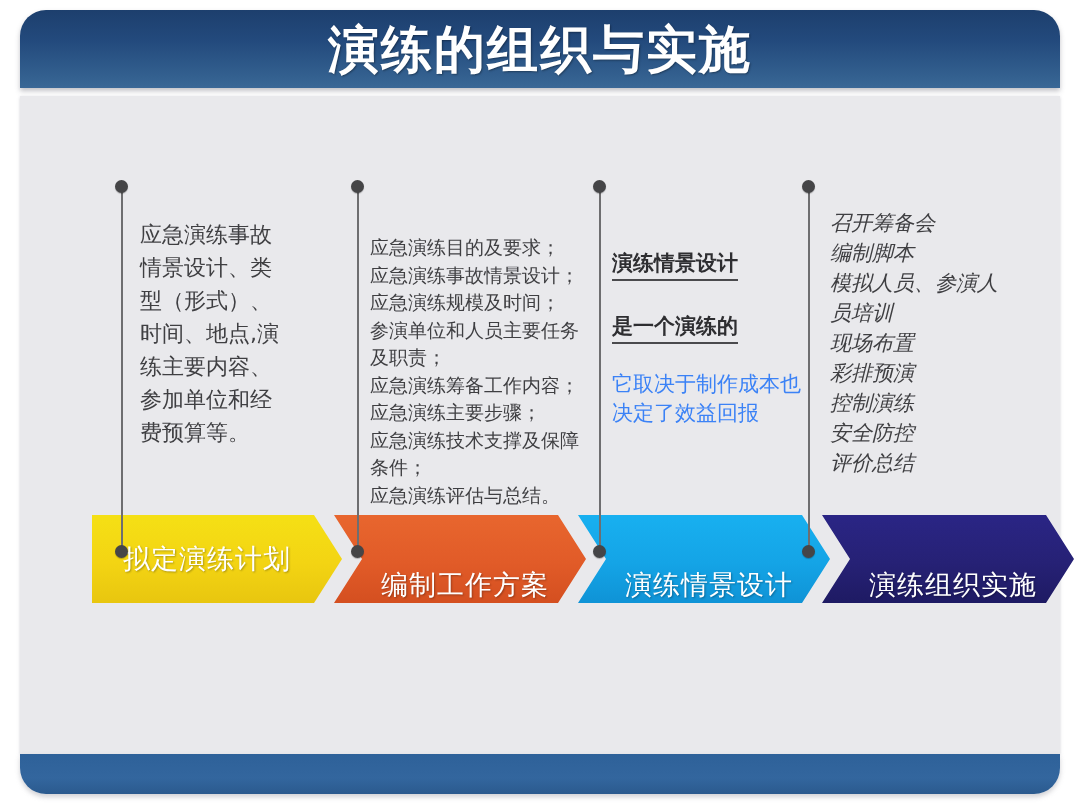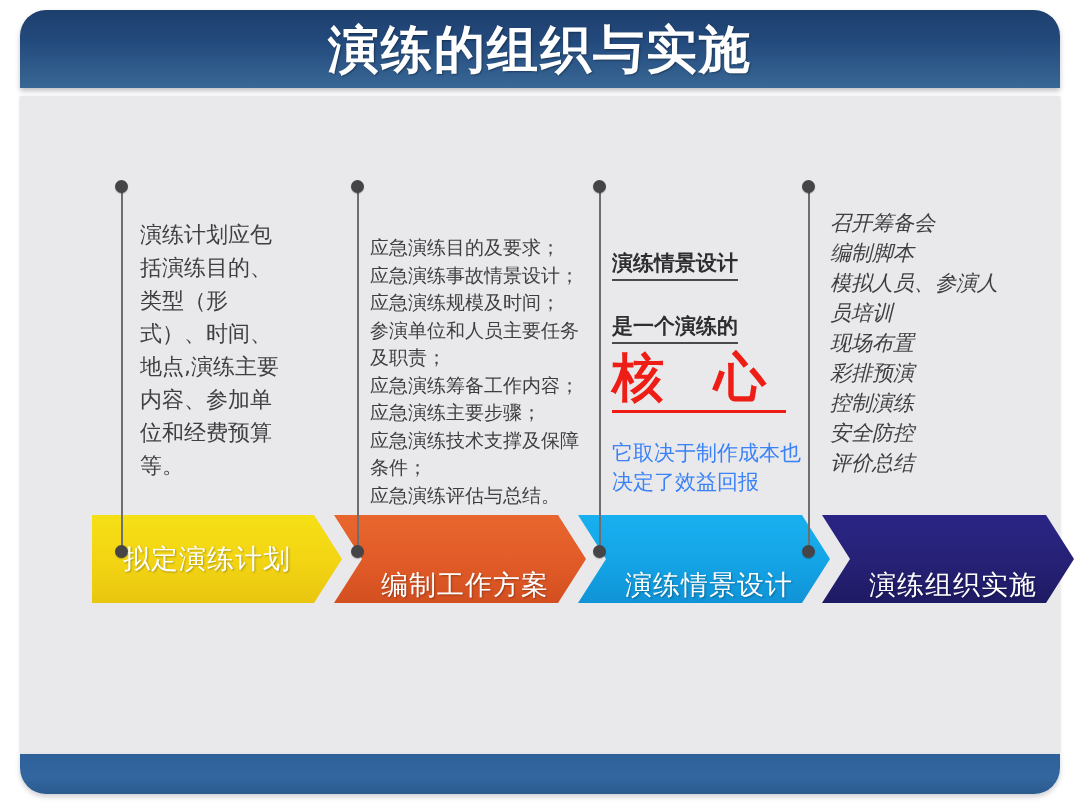--- a/index.html
+++ b/index.html
@@ -191,40 +191,39 @@
 
   <div class="connector" style="left:599px; top:187px; height:365px;"></div>
   <div class="dot" style="left:593px; top:180px;"></div>
   <div class="dot" style="left:593px; top:545px;"></div>
 
   <div class="connector" style="left:808px; top:187px; height:365px;"></div>
   <div class="dot" style="left:802px; top:180px;"></div>
   <div class="dot" style="left:802px; top:545px;"></div>
 
   <div class="col col1" style="left:140px; top:218px; width:150px;">
-    <div class="col-body">演练计划应包括演练目的、类型（形式）、时间、地点,演练主要内容、参加单位和经费预算等。</div>
+    <div class="col-body">应急演练事故情景设计、类型（形式）、时间、地点,演练主要内容、参加单位和经费预算等。</div>
   </div>
 
   <div class="col col2" style="left:370px; top:214px; width:215px;margin-top:20px;">
     <div class="col-body">应急演练目的及要求；
 应急演练事故情景设计；
 应急演练规模及时间；
 参演单位和人员主要任务及职责；
 应急演练筹备工作内容；
 应急演练主要步骤；
 应急演练技术支撑及保障条件；
 应急演练评估与总结。</div>
   </div>
 
   <div class="col col3" style="left:612px; top:218px; width:190px;">
     <div class="core-head">
       <span>演练情景设计</span><br>
       <span>是一个演练的</span>
     </div>
-    <div class="core-word">核 心</div>
     <div class="core-note">它取决于制作成本也决定了效益回报</div>
   </div>
 
   <div class="col col4" style="left:830px; top:208px; width:185px;font-style:italic;">
     <div class="col-body">召开筹备会
 编制脚本
 模拟人员、参演人员培训
 现场布置
 彩排预演
 控制演练

